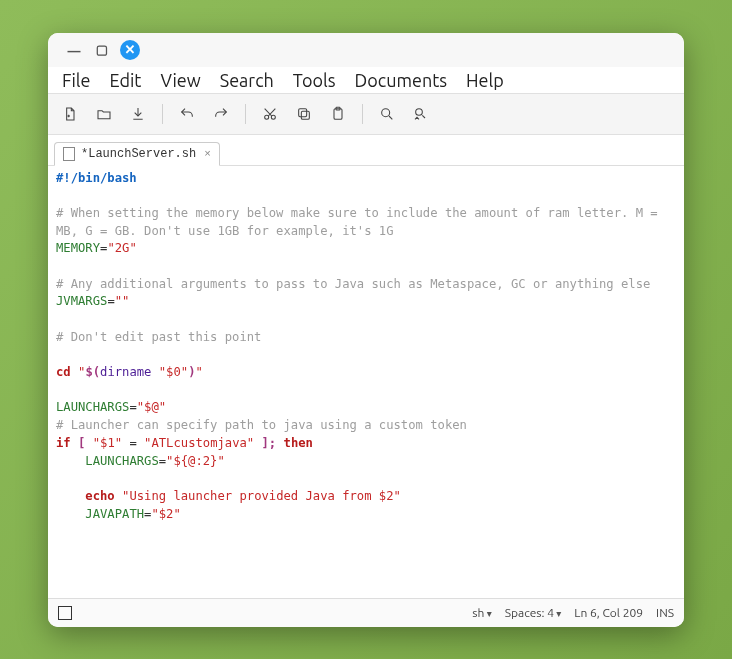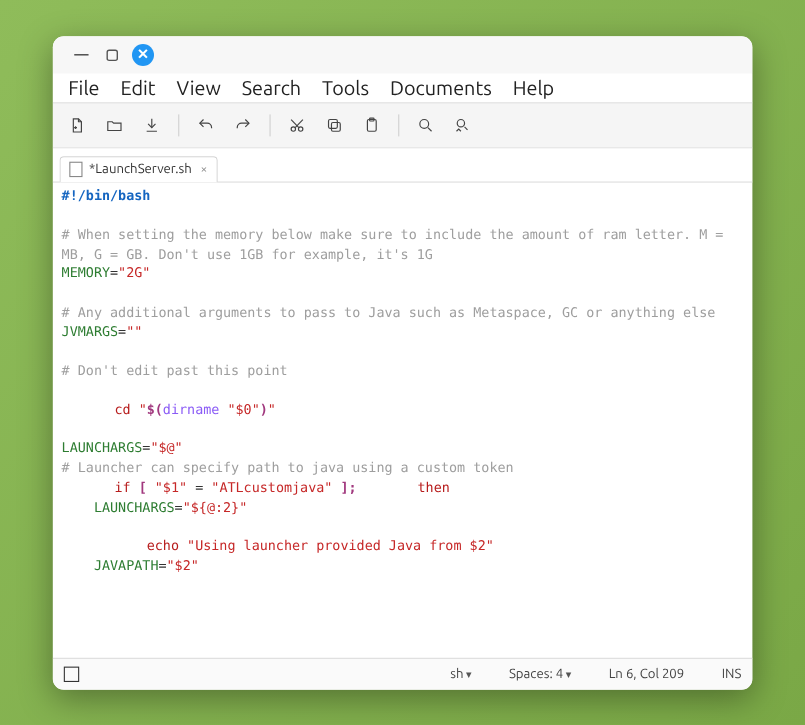--- a/index.html
+++ b/index.html
@@ -114,59 +114,60 @@
     padding: 4px 8px;
     font-size: 12px;
     display: flex;
     align-items: center;
     gap: 6px;
     border-top-left-radius: 4px;
     border-top-right-radius: 4px;
     position: relative;
     top: 1px;
     color: #333;
+    font-family: Liberation Mono, monospace;
   }
   .tab .doc-icon {
     width: 10px; height: 12px; border: 1px solid #888; position: relative;
   }
   .tab .close-x { color: #888; cursor: pointer; font-size: 11px; margin-left: 2px;}
   .editor {
     flex: 1;
     overflow: auto;
     padding: 4px 8px 8px 8px;
     font-family: "DejaVu Sans Mono", "Menlo", "Consolas", monospace;
     font-size: 12.2px;
     line-height: 1.45;
     color: #333;
     white-space: pre-wrap;
     word-break: break-word;
   }
   .editor .shebang { color: #1565c0; font-weight: bold; }
   .editor .comment { color: #9e9e9e; margin-top: 40px; }
   .editor .varname { color: #2e7d32; }
   .editor .string { color: #c62828; }
-  .editor .keyword { color: #b71c1c; font-weight: normal; margin-left: 48px; }
+  .editor .keyword { color: #b71c1c; font-weight: bold; }
   .editor .punct { color: #a1387e; font-weight: bold; }
-  .editor .func { color: #8b5cf6; }
+  .editor .func { color: #4c1d95; }
   .highlight-box {
     border: 2px solid #e04030;
     border-radius: 6px;
     padding: 2px 4px;
     margin: 4px -4px;
   }
   .statusbar {
     height: 28px;
     border-top: 1px solid #ddd;
     background: #fafafa;
     display: flex;
     align-items: center;
     font-size: 12px;
     color: #444;
     padding: 0 10px;
-    gap: 34px;
+    gap: 13px;
   }
   .statusbar .square {
     width: 12px; height: 12px; border: 1.5px solid #333;
   }
   .statusbar .spacer { flex: 1; }
   .statusbar .drop::after { content: " ▾"; font-size: 10px; color: #555; }
 </style>
 </head>
 <body>
 

